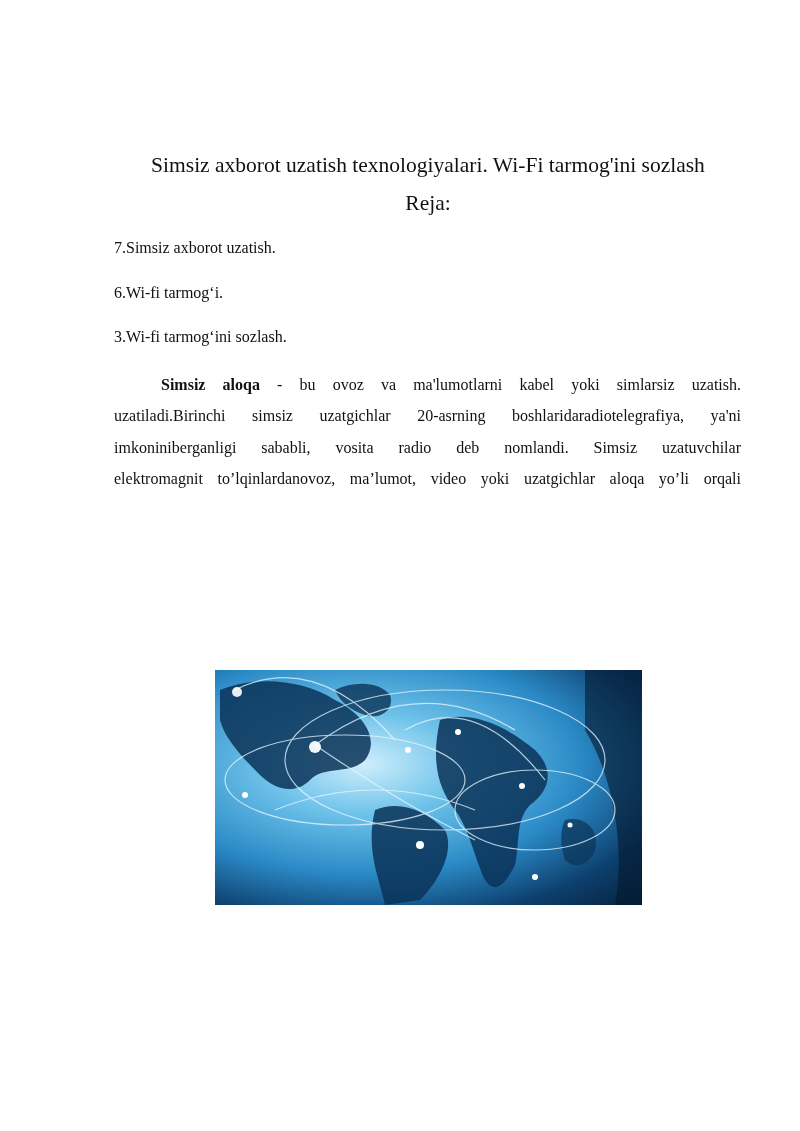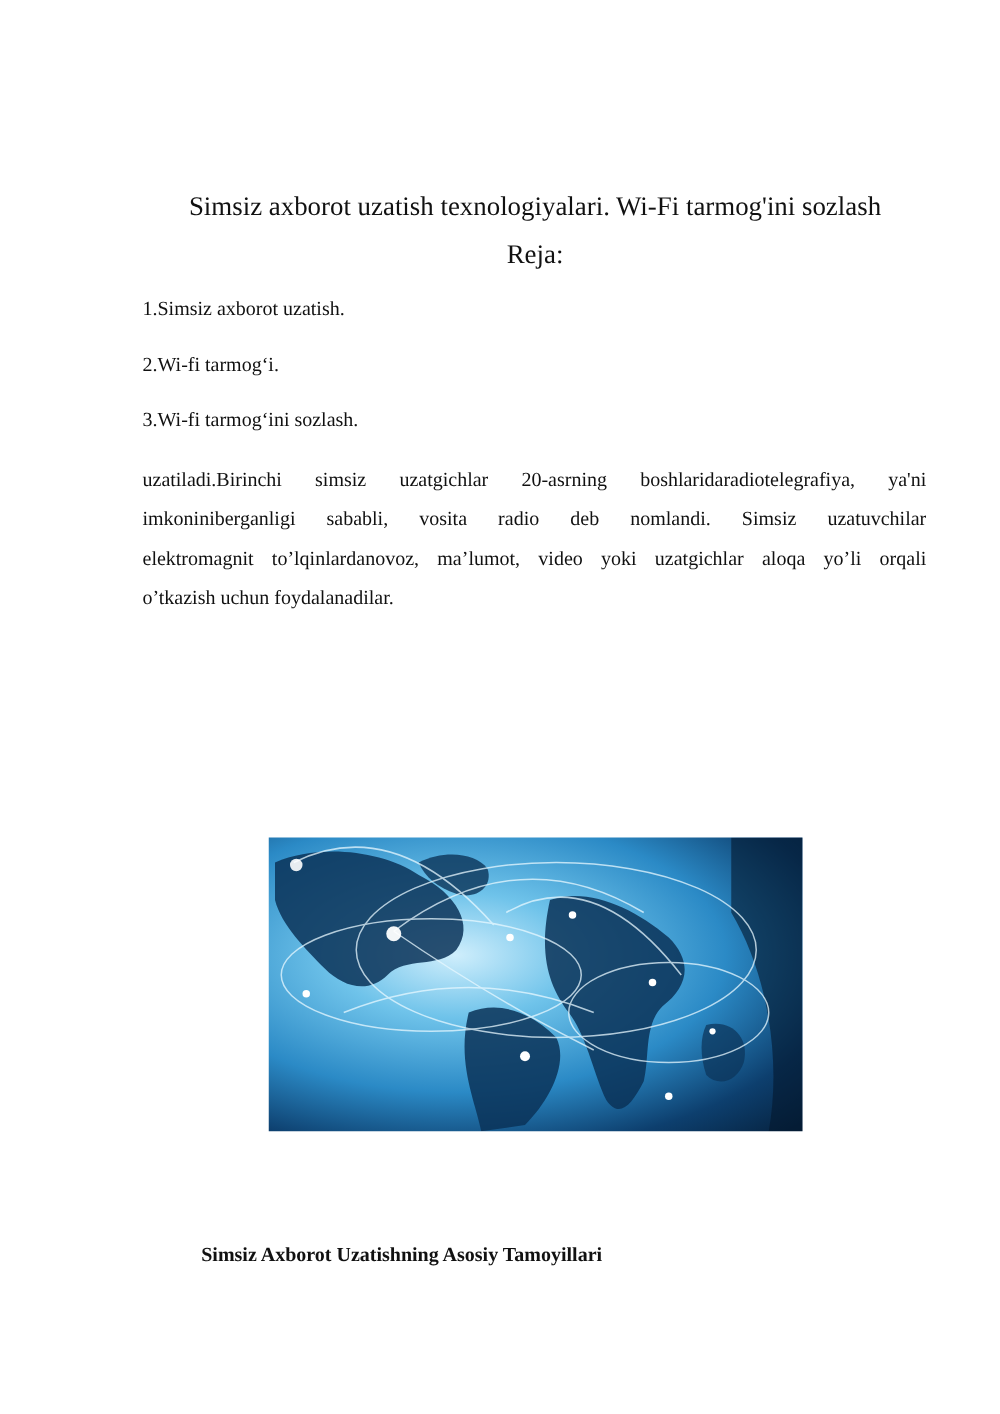--- a/index.html
+++ b/index.html
@@ -23,29 +23,29 @@
   .intro { position: absolute; left: 114px; top: 1018px; font-size: 16px; white-space: nowrap; }
 </style>
 </head>
 <body>
 
 <div class="page">
 
   <div class="title">Simsiz axborot uzatish texnologiyalari. Wi-Fi tarmog'ini sozlash</div>
   <div class="reja">Reja:</div>
 
-  <div class="toc-item" style="top:208px">1.Simsiz axborot uzatish.</div>
-  <div class="toc-item" style="top:253px">2.Wi-fi tarmog‘i.</div>
+  <div class="toc-item" style="top:208px">7.Simsiz axborot uzatish.</div>
+  <div class="toc-item" style="top:253px">6.Wi-fi tarmog‘i.</div>
   <div class="toc-item" style="top:297px">3.Wi-fi tarmog‘ini sozlash.</div>
 
   <div class="para">
+    <span class="line indent"><span class="bold">Simsiz aloqa</span><span> - bu ovoz va ma'lumotlarni kabel yoki simlarsiz uzatish.</span></span>
     <span class="line">uzatiladi.Birinchi simsiz uzatgichlar 20-asrning boshlaridaradiotelegrafiya, ya'ni</span>
     <span class="line">imkoniniberganligi sababli, vosita radio deb nomlandi. Simsiz uzatuvchilar</span>
     <span class="line">elektromagnit to’lqinlardanovoz, ma’lumot, video yoki uzatgichlar aloqa yo’li orqali</span>
-    <span class="line last">o’tkazish uchun foydalanadilar.</span>
   </div>
 
   <div class="figure">
     <svg width="427" height="235" viewBox="0 0 427 235">
 
       <path d="M5 20 C40 5 90 10 120 30 C150 45 165 70 150 90 C135 105 110 95 95 110 C80 125 60 120 45 105 C30 90 10 70 5 50 Z" fill="#0b3358" opacity="0.85"></path>
       <path d="M120 20 C140 10 165 12 175 25 C180 40 165 50 150 45 C135 40 125 32 120 20 Z" fill="#0b3358" opacity="0.8"></path>
       <path d="M160 140 C185 130 210 140 230 160 C240 180 225 210 205 230 L170 235 C165 210 150 180 160 140 Z" fill="#0b3358" opacity="0.85"></path>
       <path d="M225 50 C255 40 290 55 320 80 C340 100 335 120 315 135 C300 150 305 175 300 195 C290 215 280 225 270 210 C260 190 255 160 240 140 C225 120 215 95 225 50 Z" fill="#0b3358" opacity="0.85"></path>
       <path d="M350 150 C370 145 385 160 380 180 C375 195 360 200 350 190 C345 175 345 160 350 150 Z" fill="#0b3358" opacity="0.7"></path>
@@ -69,15 +69,14 @@
         <circle cx="243" cy="62" r="3"></circle>
         <circle cx="307" cy="116" r="3"></circle>
         <circle cx="205" cy="175" r="4"></circle>
         <circle cx="320" cy="207" r="3"></circle>
         <circle cx="30" cy="125" r="3"></circle>
         <circle cx="355" cy="155" r="2.5"></circle>
       </g>
     </svg>
   </div>
 
-  <div class="subheading">Simsiz Axborot Uzatishning Asosiy Tamoyillari</div>
 
 </div>
 
 </body></html>

